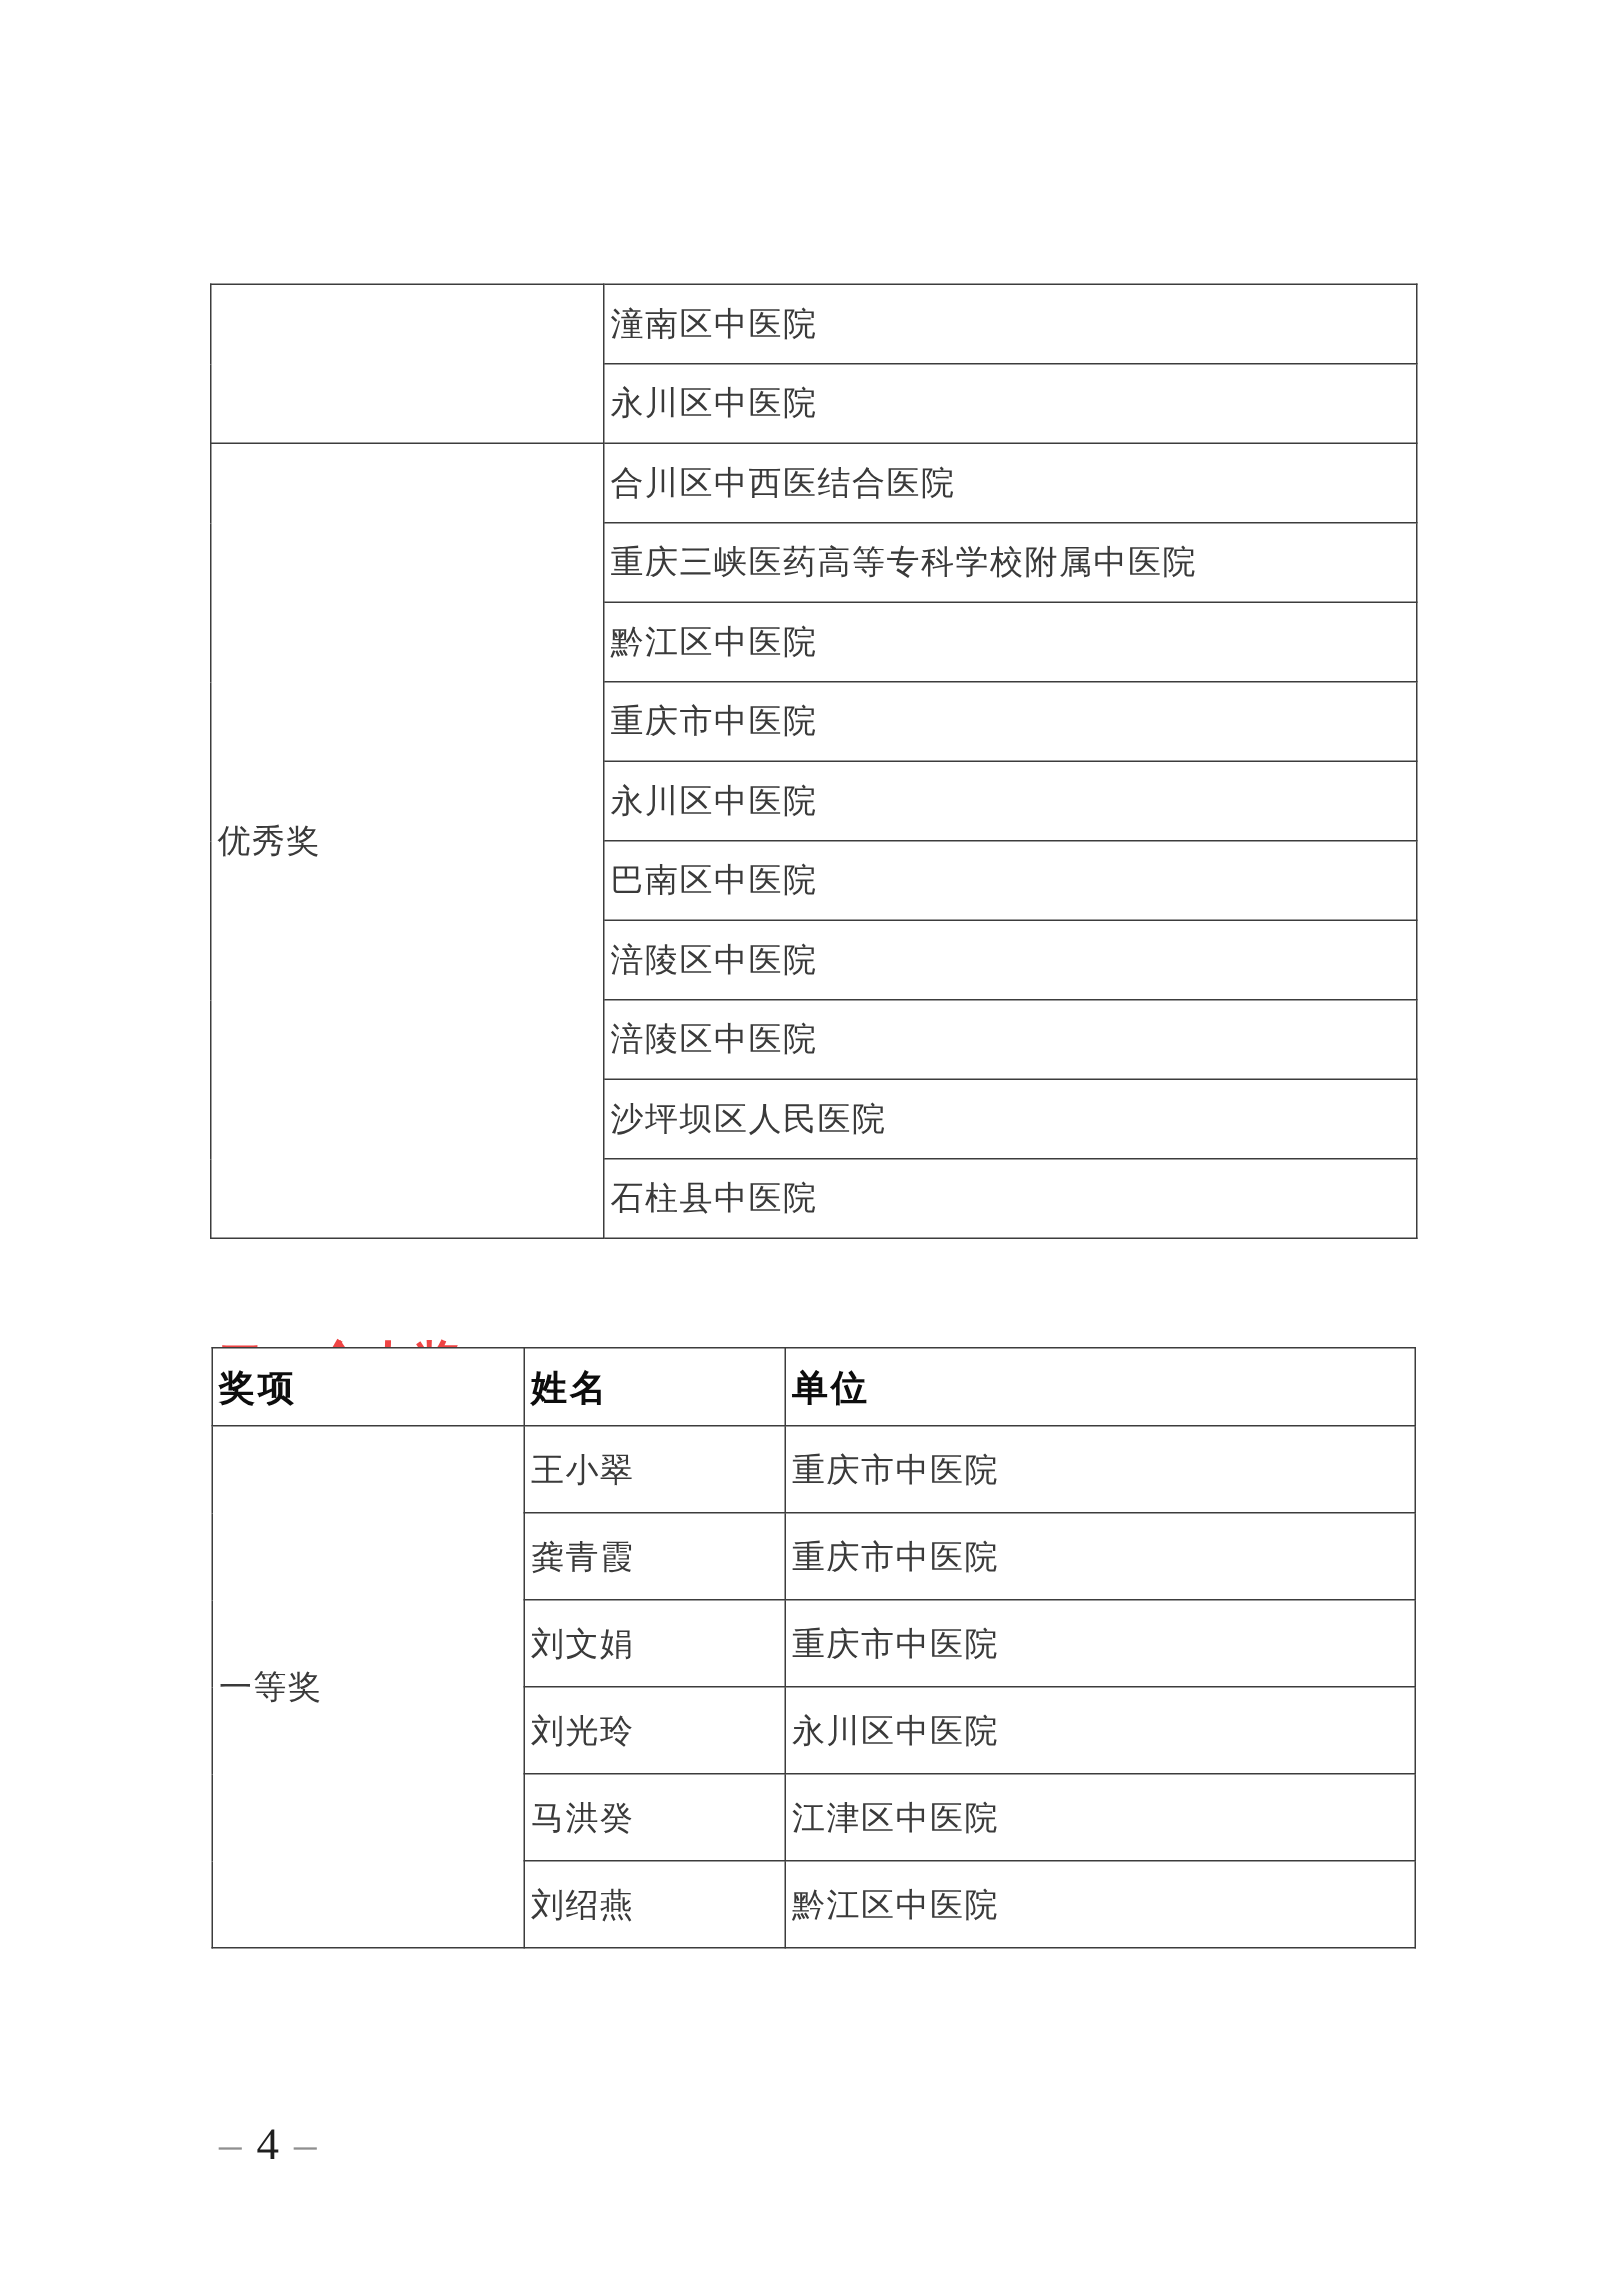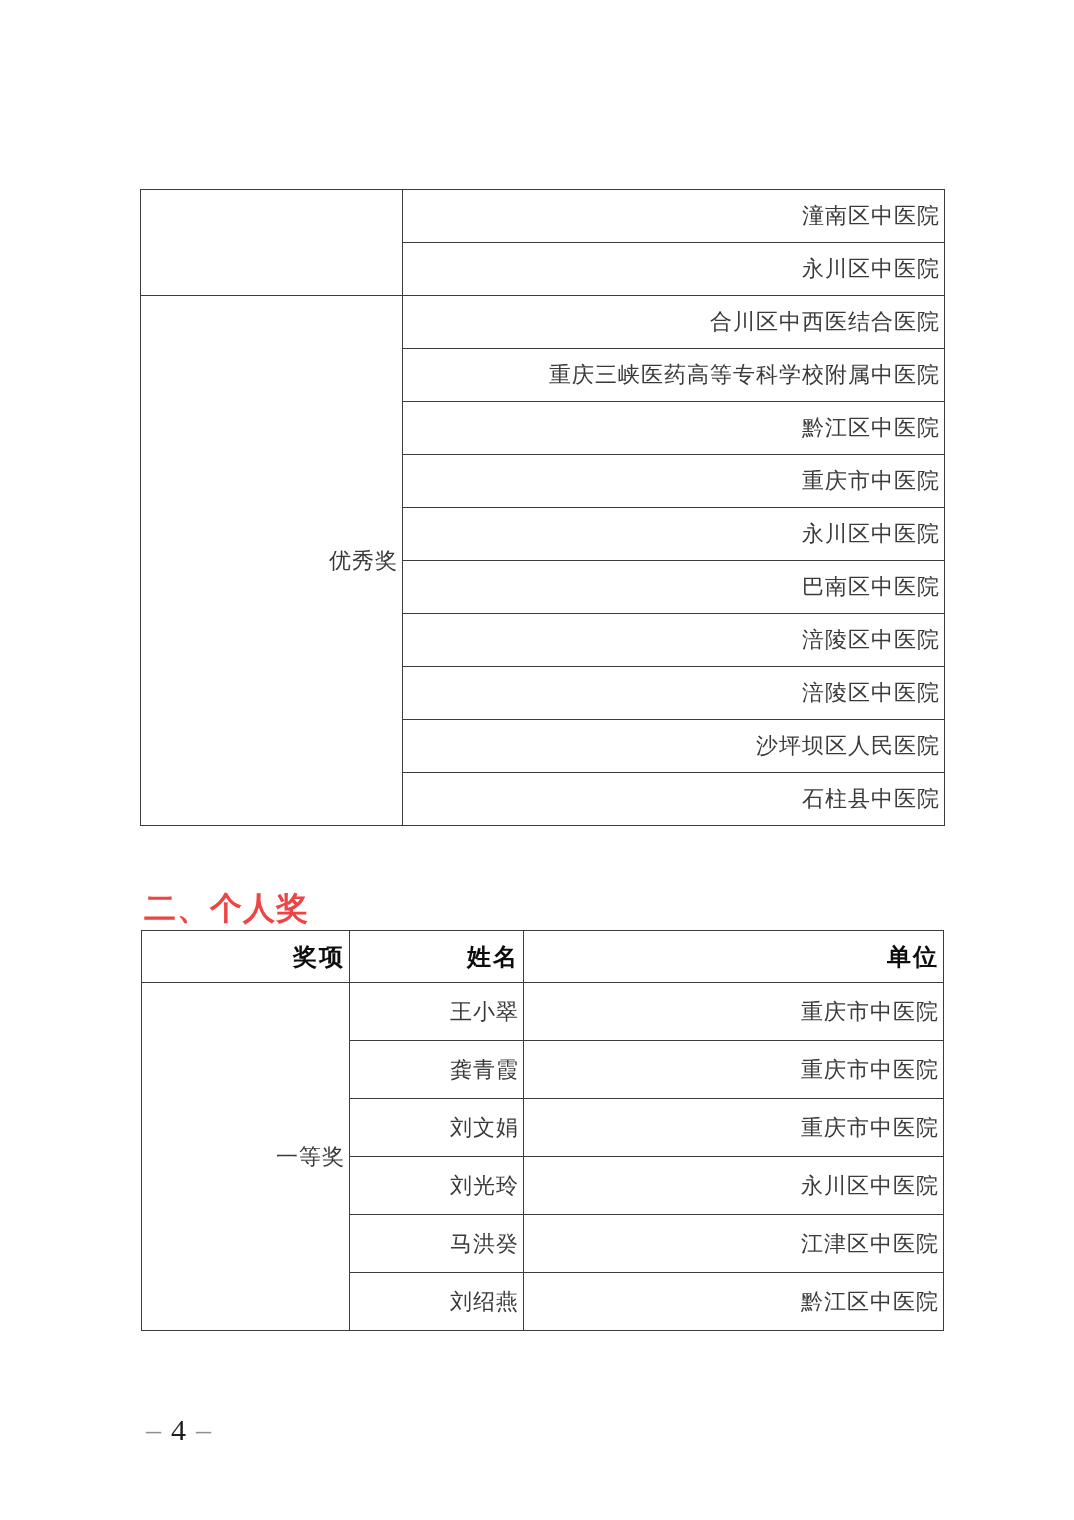--- a/index.html
+++ b/index.html
@@ -14,35 +14,35 @@
 
   
   table.award-table {
     position: absolute;
     border-collapse: collapse;
     table-layout: fixed;
     background: #ffffff;
   }
   table.award-table td, table.award-table th {
     border: 1.5px solid #3c3c3c;
-    text-align: right;
+    text-align: left;
     vertical-align: middle;
     font-size: 22px;
     font-weight: 400;
     color: #3a3a3a;
     letter-spacing: 1px;
     padding: 0 4px;
   }
 
   
   #table1 { left: 140px; top: 189px; width: 804px; }
   #table1 tr { height: 53px; }
 
   
-  #table2 { left: 141px; top: 930px; width: 802px; }
+  #table2 { left: 141px; top: 898px; width: 802px; }
   #table2 tr.header-row { height: 52px; }
   #table2 tr.body-row { height: 58px; }
   #table2 th {
     font-family: "Liberation Sans", "DejaVu Sans", sans-serif;
     font-weight: 700;
     font-size: 24px;
     color: #0d0d0d;
     letter-spacing: 2px;
   }
 

